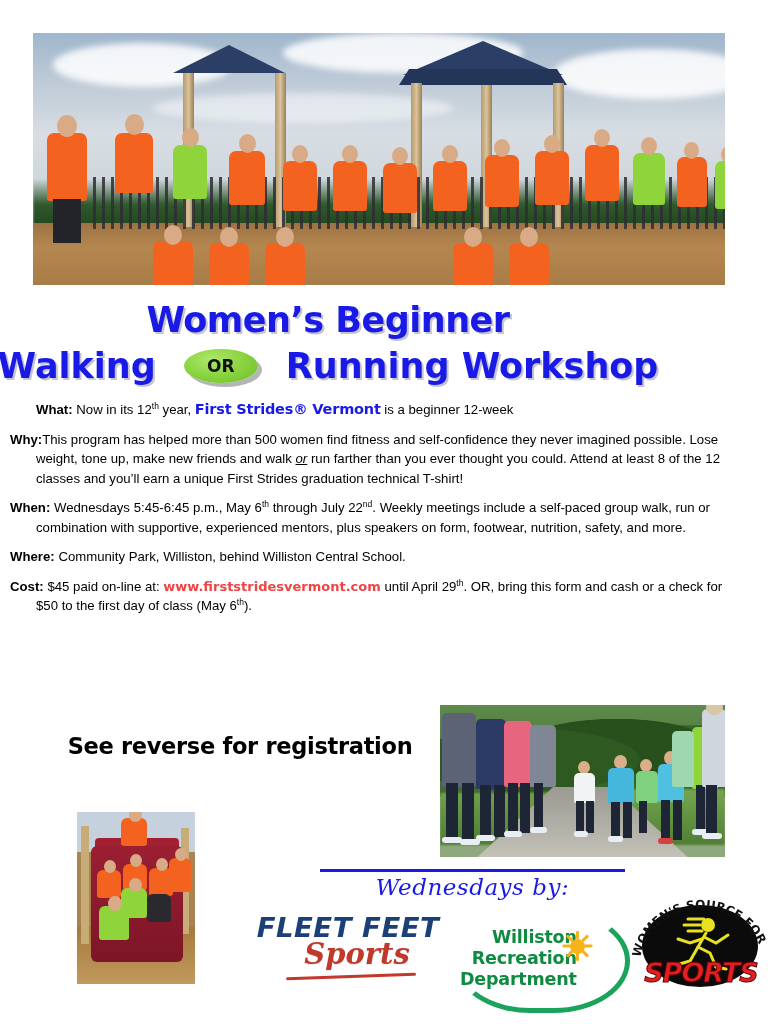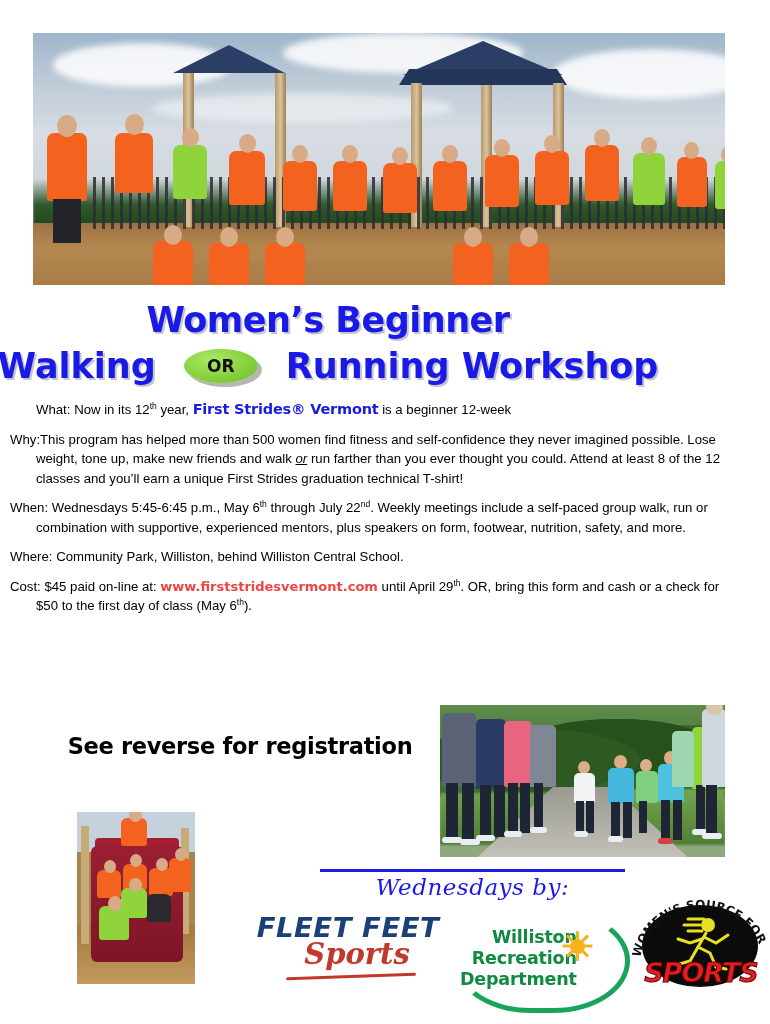--- a/index.html
+++ b/index.html
@@ -67,21 +67,21 @@
     display:flex;align-items:center;justify-content:center;
     font-family:"DejaVu Sans", sans-serif;
     font-weight:bold;font-size:17px;color:#111;
     margin:0 28px;flex:0 0 auto;
   }
 
   
   .body-copy{position:absolute;left:36px;top:400px;width:700px;}
   .para{font-size:13.2px;line-height:19.5px;margin-bottom:10px;
         text-align:left;}
-  .para .lbl{font-weight:normal;}
+  .para .lbl{font-weight:bold;}
   .para p{margin:0;}
   .indent{margin-left:26px;}
   .hang{margin-left:26px;text-indent:-26px;}
   .blue-brand{color:#1a1ae6;font-weight:bold;font-size:14.5px;
      font-family:"DejaVu Sans",sans-serif;letter-spacing:-0.2px;}
   .link{color:#ef4444;font-weight:bold;
      font-family:"DejaVu Sans",sans-serif;font-size:13px;}
   .ital{font-style:italic;}
   .und{text-decoration:underline;font-style:italic;}
   sup{font-size:8.5px;vertical-align:super;line-height:0;}

